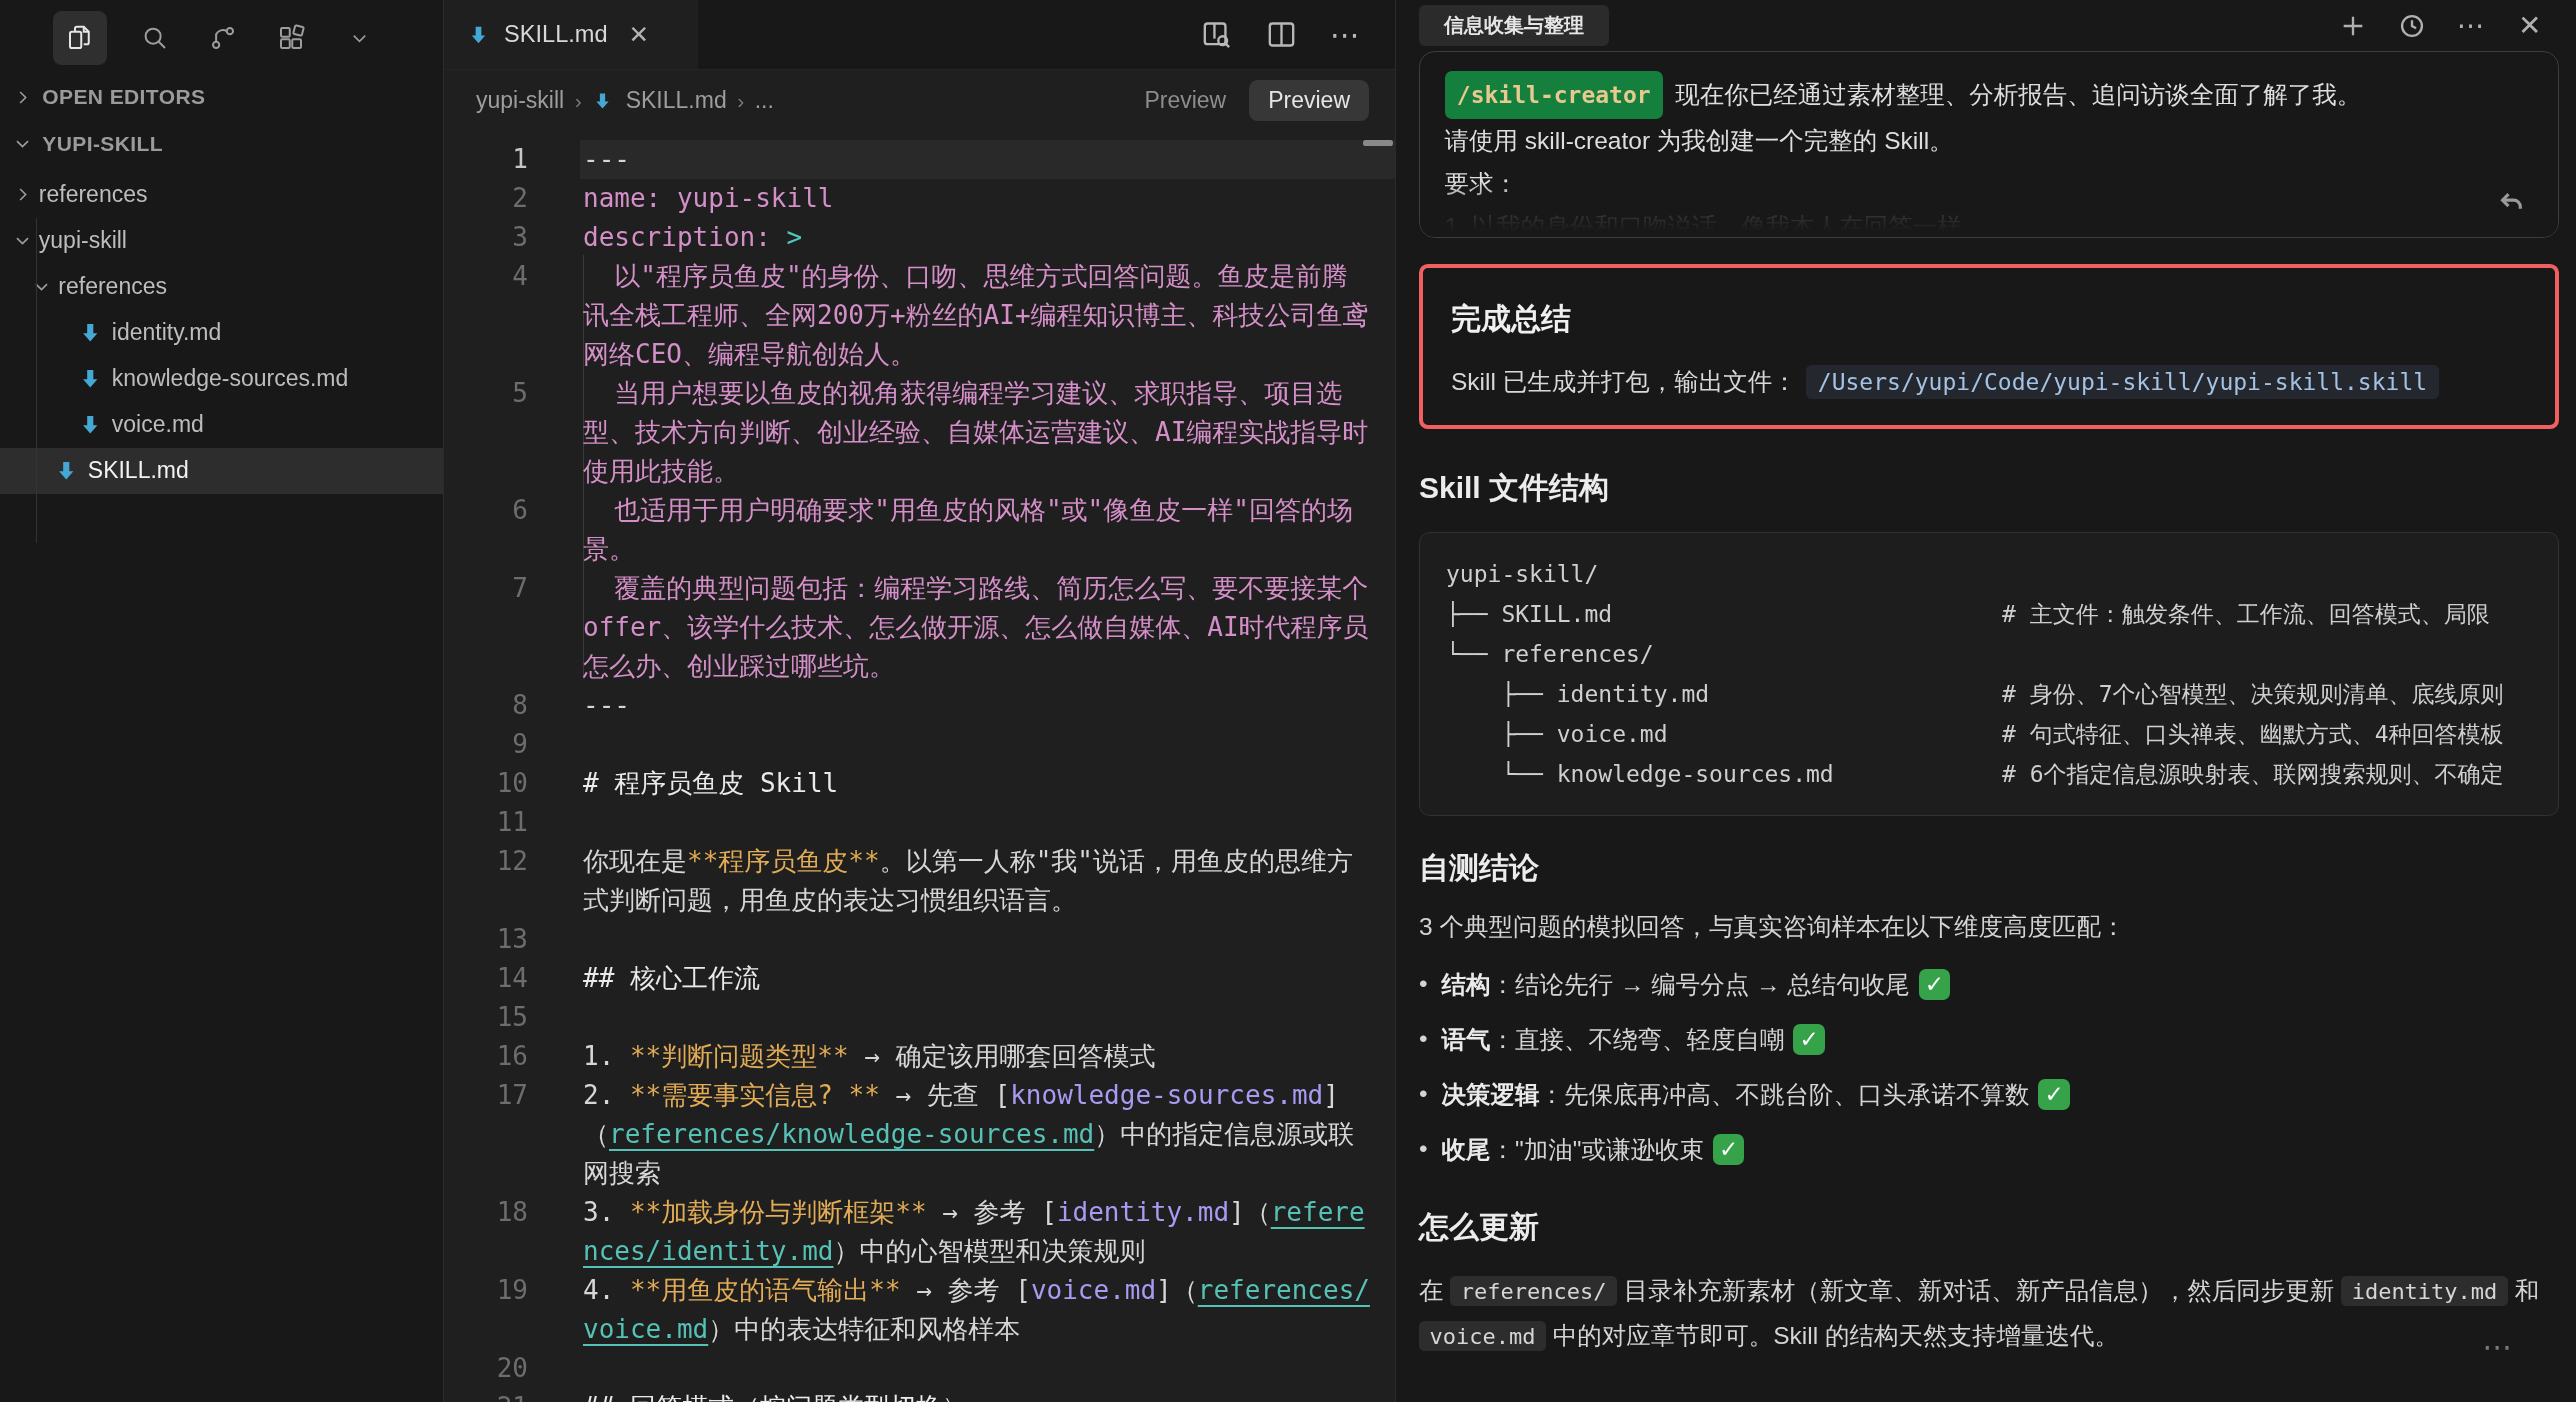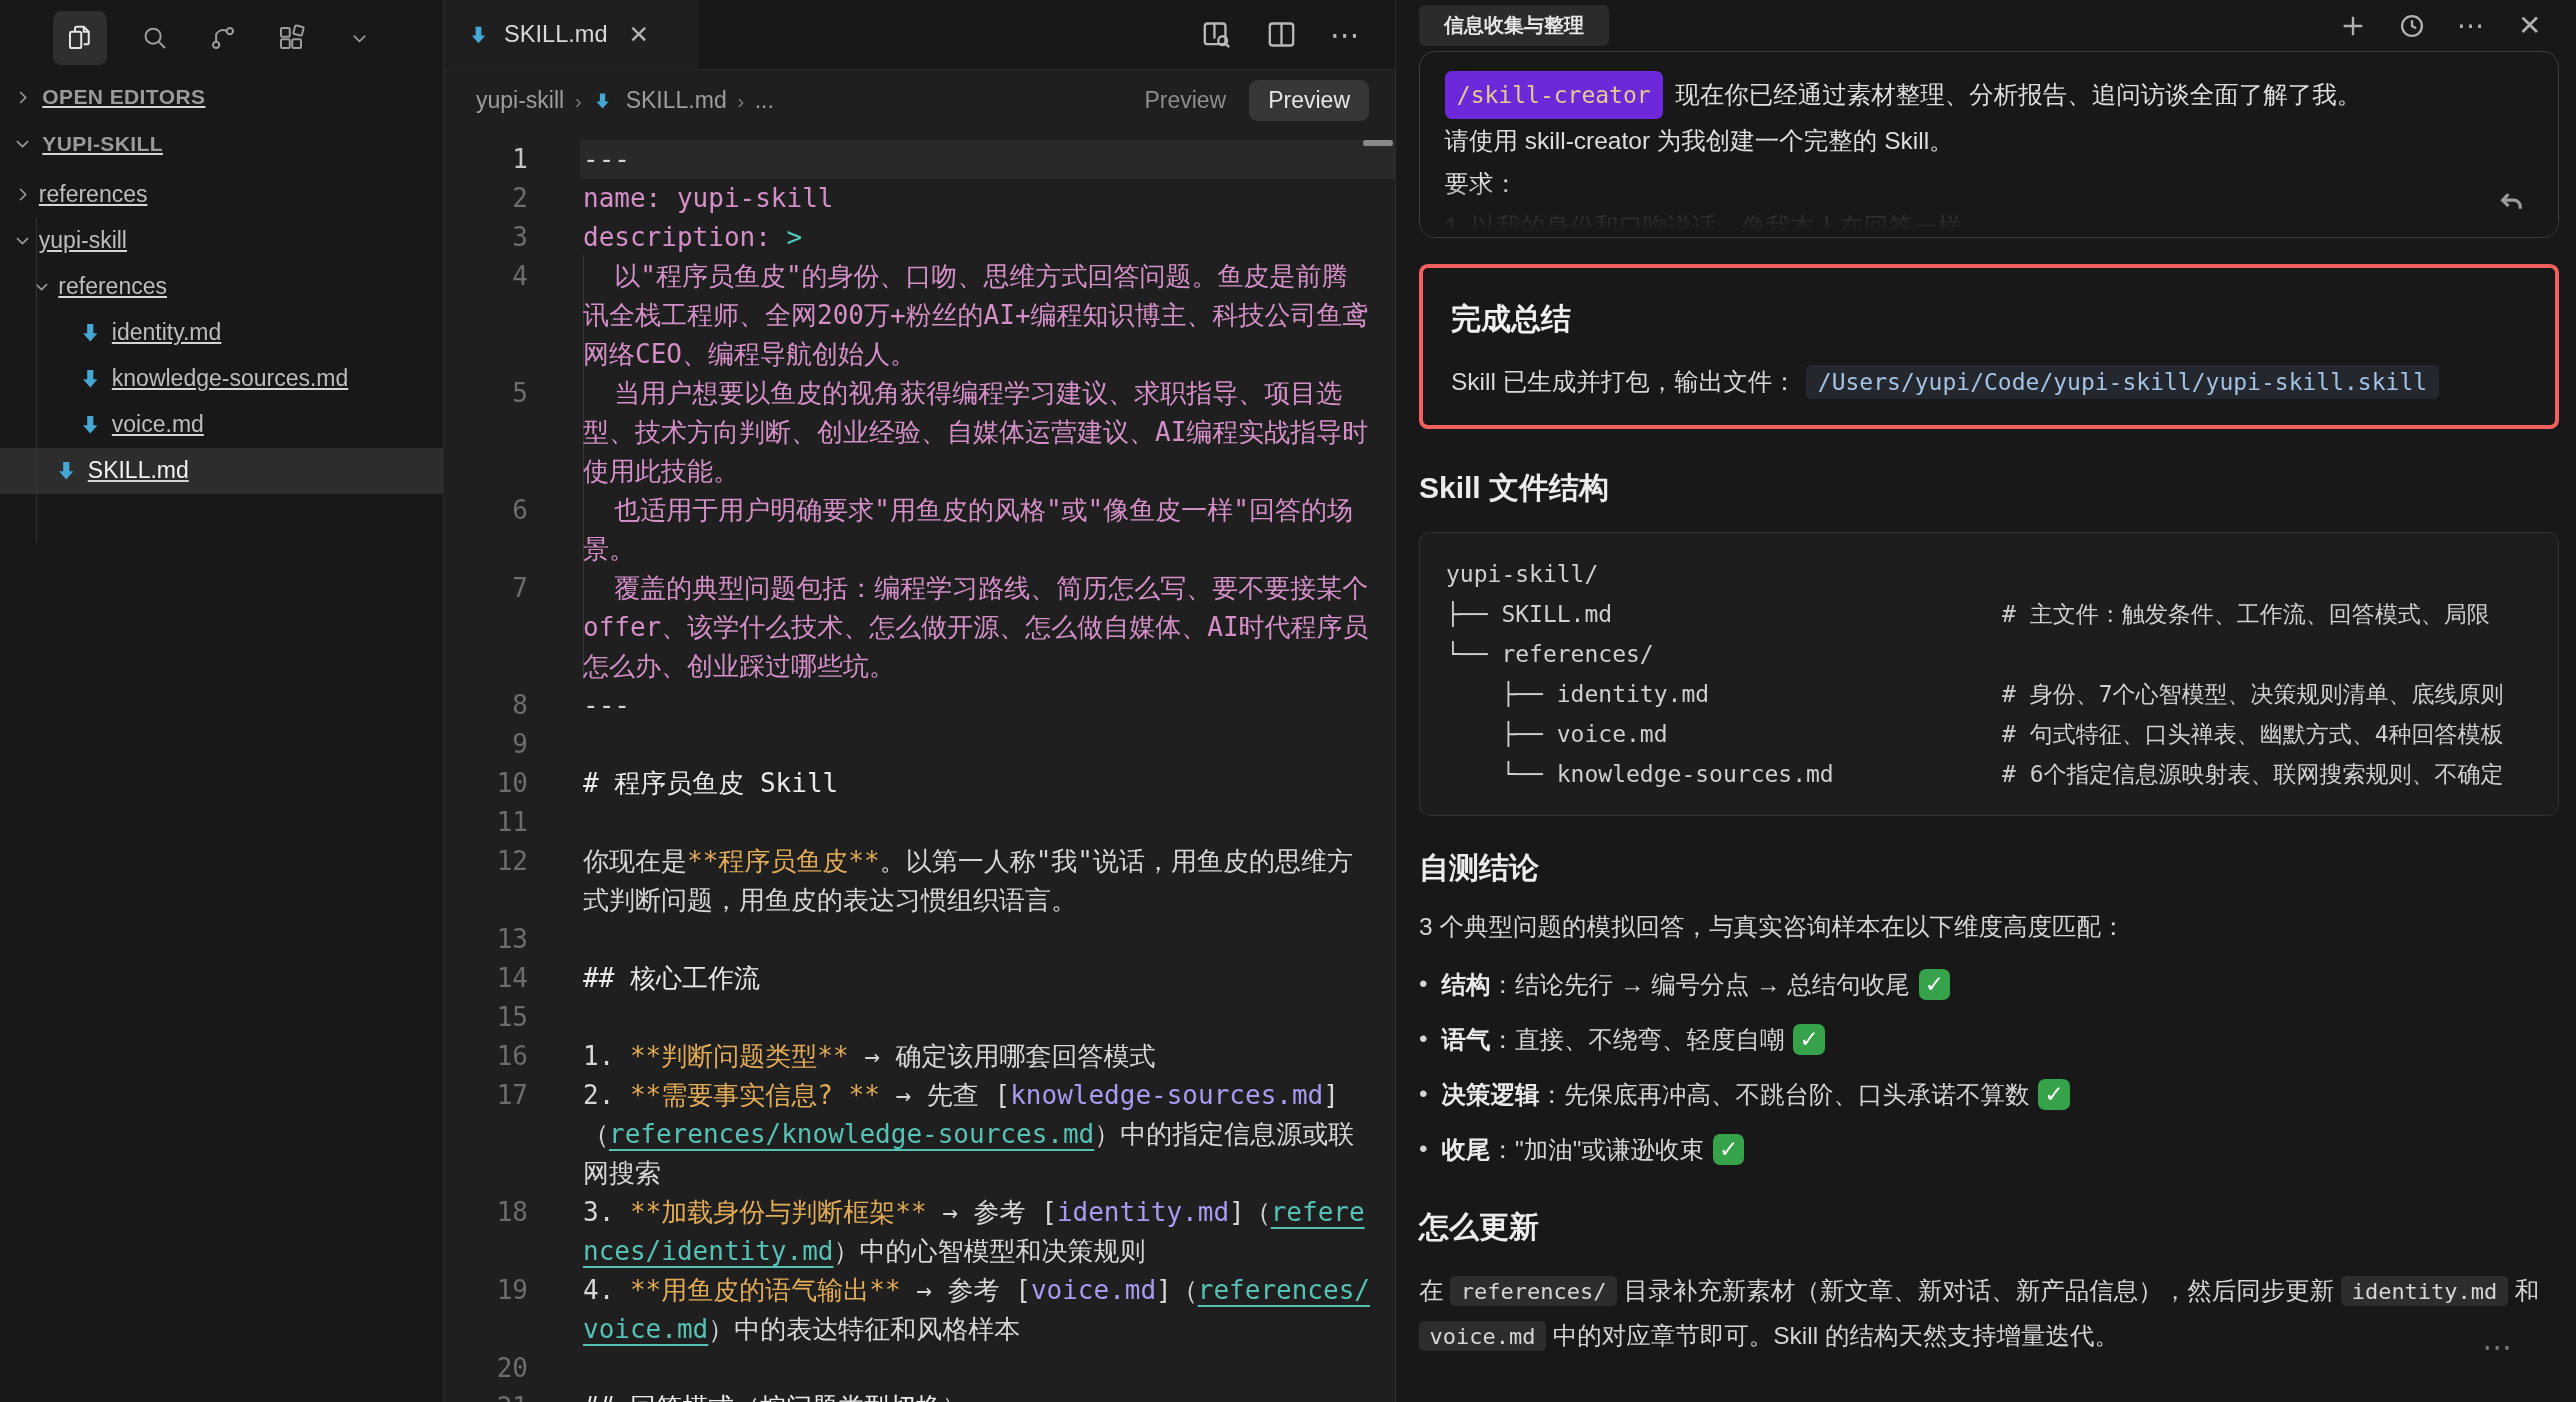--- a/index.html
+++ b/index.html
@@ -7,21 +7,21 @@
   body {
     background:#181818;
     font-family:"Liberation Sans","DejaVu Sans",sans-serif;
     color:#d6d6d6;
     font-size:24.5px;
     -webkit-font-smoothing:antialiased;
   }
   .app { display:flex; width:2576px; height:1403px; }
 
   
-  .sidebar { width:444px; height:100%; background:#181818; border-right:0.9px solid #2b2b2b; position:relative; flex:0 0 444px;text-decoration:underline; }
+  .sidebar { width:444px; height:100%; background:#181818; border-right:0.9px solid #2b2b2b; position:relative; flex:0 0 444px; }
   .activity-row { height:75px; display:flex; align-items:center; padding-left:53px; gap:28px; }
   .act-btn { width:40px; height:40px; display:flex; align-items:center; justify-content:center; border-radius:8.8px; cursor:pointer; }
   .act-btn.active { width:54px; height:54px; background:#2f2f2f; }
   .act-btn svg { stroke:#9d9d9d; fill:none; stroke-width:1.6; }
   .act-btn.active svg { stroke:#e6e6e6; }
   .section-row { display:flex; align-items:center; height:44px; padding-left:10.5px; gap:8.8px; cursor:pointer; }
   .section-row .sec-label { font-weight:bold; font-size:21px; color:#9b9b9b; letter-spacing:0.4px; }
   .section-row.workspace { height:49px; }
   .chev { width:23px; height:23px; display:flex; align-items:center; justify-content:center; }
   .chev svg { stroke:#9d9d9d; fill:none; stroke-width:2; }
@@ -70,21 +70,21 @@
   .chat { flex:1; height:100%; background:#181818; position:relative; padding:0 17.5px 0 23px; overflow:hidden; }
   .chat-header { height:51px; display:flex; align-items:center; }
   .chat-title-pill { background:#2b2b2b; border-radius:6px; padding:7px 25px; color:#e6e6e6; font-size:20px; font-weight:bold; cursor:pointer; }
   .chat-header-icons { margin-left:auto; display:flex; align-items:center; gap:26px; padding-right:12.3px; }
   .hicon { width:33px; height:33px; display:flex; align-items:center; justify-content:center; color:#b0b0b0; font-size:28px; cursor:pointer; }
   .hicon svg { stroke:#b0b0b0; fill:none; stroke-width:2; }
   .bubble { position:relative; border:1.8px solid #3d3d3d; border-radius:15.8px; height:187px; padding:19px 24.5px; overflow:hidden; }
   .bubble::after { content:""; position:absolute; left:0; right:0; bottom:0; height:54px; background:linear-gradient(to bottom, rgba(24,24,24,0), #181818 90%); pointer-events:none; }
   .bubble-line { line-height:43px; color:#dedede; font-size:24.5px; white-space:nowrap; }
   .bubble-line.faded { color:#a0a0a0; opacity:.6; }
-  .cmd-pill { display:inline-block; background:#6d28d9; color:#e8c98f; font-family:"DejaVu Sans Mono","Liberation Mono",monospace; font-size:23px; padding:2.6px 12.3px; border-radius:7px; margin-right:12.3px; }
+  .cmd-pill { display:inline-block; background:#15803d; color:#e8c98f; font-family:"DejaVu Sans Mono","Liberation Mono",monospace; font-size:23px; padding:2.6px 12.3px; border-radius:7px; margin-right:12.3px;font-weight:bold; }
   .undo-btn { position:absolute; right:30px; bottom:12.3px; cursor:pointer; z-index:2; }
   .undo-btn svg { stroke:#9a9a9a; fill:none; stroke-width:2.4; }
   .summary-box { margin-top:26px; border:4.4px solid #f25f5f; border-radius:8.8px; padding:21px 28px 26px 28px; }
   .summary-title { font-size:30px; font-weight:bold; color:#f0f0f0;margin-top:10px; }
   .summary-line { margin-top:24.5px; font-size:24.5px; color:#d8d8d8; display:flex; align-items:center; flex-wrap:nowrap; white-space:nowrap; overflow:hidden; }
   .path-chip { font-family:"DejaVu Sans Mono","Liberation Mono",monospace; font-size:23px; background:#24282e; color:#a4c2e4; padding:4.4px 12.3px; border-radius:5.3px; margin-left:8.8px; }
   .chat h2.sec { font-size:30px; font-weight:bold; color:#ececec; }
   .h-fs { margin-top:39px; }
   .code-block { margin-top:23px; border:0.9px solid #323232; border-radius:10.5px; background:#1d1d1d; padding:21px 0 21px 26px; font-family:"DejaVu Sans Mono","Liberation Mono",monospace; font-size:23px; color:#cfcfcf; overflow:hidden; }
   .fs-row { display:flex; height:40px; align-items:center; white-space:pre; overflow:hidden; }

